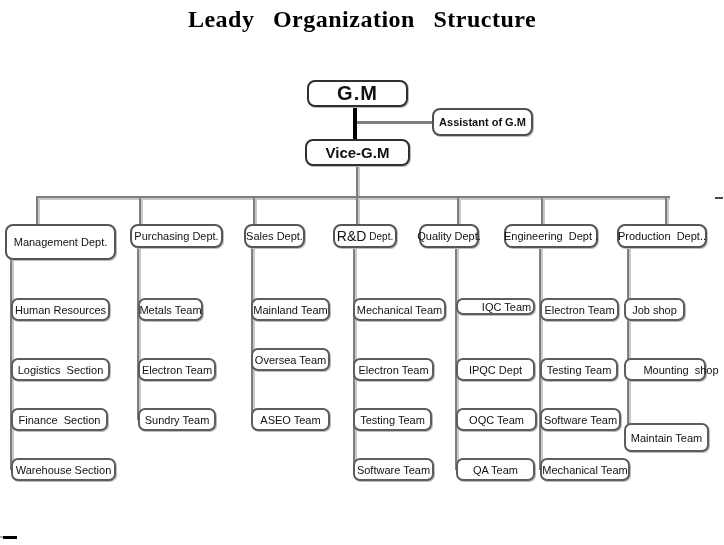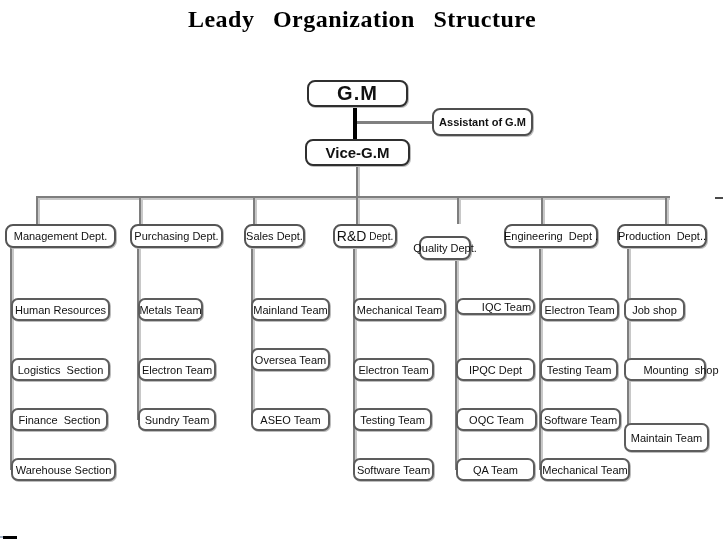--- a/index.html
+++ b/index.html
@@ -44,21 +44,21 @@
   <div class="hline" style="left:357px;top:121px;width:75px;height:3px;box-shadow:none;background:#808080;"></div>
   <div class="vline" style="left:356px;top:165px;height:31px;"></div>
   <div class="hline" style="left:36px;top:196px;width:634px;"></div>
 
   <div class="mark" style="left:715px;top:197px;width:8px;height:2px;background:#4a4a4a;"></div>
   <div class="mark" style="left:0px;top:536px;width:3px;height:2px;background:#a3b1c6;"></div>
   <div class="mark" style="left:3px;top:536px;width:14px;height:3px;background:#000;"></div>
 
   <div id="columns">
       <div class="vline" style="left:36px;top:198px;height:26px;"></div>
-      <div class="box dept" style="left:5px;top:224px;width:111px;height:24px;"><span>Management Dept.</span></div>
+      <div class="box dept" style="left:5px;top:224px;width:111px;height:36px;"><span>Management Dept.</span></div>
       <div class="vline" style="left:10px;top:248px;height:222px;"></div>
       <div class="box team" style="left:11px;top:298px;width:99px;height:23px;"><span>Human Resources</span></div>
       <div class="box team" style="left:11px;top:358px;width:99px;height:23px;"><span>Logistics  Section</span></div>
       <div class="box team" style="left:11px;top:408px;width:97px;height:23px;"><span>Finance  Section</span></div>
       <div class="box team" style="left:11px;top:458px;width:105px;height:23px;"><span>Warehouse Section</span></div>
       <div class="vline" style="left:139px;top:198px;height:26px;"></div>
       <div class="box dept" style="left:130px;top:224px;width:93px;height:24px;"><span>Purchasing Dept.</span></div>
       <div class="vline" style="left:137px;top:248px;height:172px;"></div>
       <div class="box team" style="left:138px;top:298px;width:65px;height:23px;"><span>Metals Team</span></div>
       <div class="box team" style="left:138px;top:358px;width:78px;height:23px;"><span>Electron Team</span></div>
@@ -70,21 +70,21 @@
       <div class="box team" style="left:251px;top:348px;width:79px;height:23px;"><span>Oversea Team</span></div>
       <div class="box team" style="left:251px;top:408px;width:79px;height:23px;"><span>ASEO Team</span></div>
       <div class="vline" style="left:356px;top:198px;height:26px;"></div>
       <div class="box dept" style="left:333px;top:224px;width:64px;height:24px;"><span class="bigpart">R&amp;D</span><span class="smallpart">Dept.</span></div>
       <div class="vline" style="left:353px;top:248px;height:222px;"></div>
       <div class="box team" style="left:353px;top:298px;width:93px;height:23px;"><span>Mechanical Team</span></div>
       <div class="box team" style="left:353px;top:358px;width:81px;height:23px;"><span>Electron Team</span></div>
       <div class="box team" style="left:353px;top:408px;width:79px;height:23px;"><span>Testing Team</span></div>
       <div class="box team" style="left:353px;top:458px;width:81px;height:23px;"><span>Software Team</span></div>
       <div class="vline" style="left:457px;top:198px;height:26px;"></div>
-      <div class="box dept" style="left:419px;top:236px;width:52px;height:24px;text-align:center;"><span>Quality Dept.</span></div>
+      <div class="box dept" style="left:419px;top:224px;width:60px;height:24px;text-align:center;"><span>Quality Dept.</span></div>
       <div class="vline" style="left:455px;top:248px;height:222px;"></div>
       <div class="box team" style="left:456px;top:298px;width:79px;height:17px;padding-left:22px;"><span>IQC Team</span></div>
       <div class="box team" style="left:456px;top:358px;width:79px;height:23px;"><span>IPQC Dept</span></div>
       <div class="box team" style="left:456px;top:408px;width:81px;height:23px;"><span>OQC Team</span></div>
       <div class="box team" style="left:456px;top:458px;width:79px;height:23px;"><span>QA Team</span></div>
       <div class="vline" style="left:541px;top:198px;height:26px;"></div>
       <div class="box dept" style="left:504px;top:224px;width:94px;height:24px;"><span>Engineering  Dept .</span></div>
       <div class="vline" style="left:539px;top:248px;height:222px;"></div>
       <div class="box team" style="left:540px;top:298px;width:79px;height:23px;"><span>Electron Team</span></div>
       <div class="box team" style="left:540px;top:358px;width:78px;height:23px;"><span>Testing Team</span></div>

